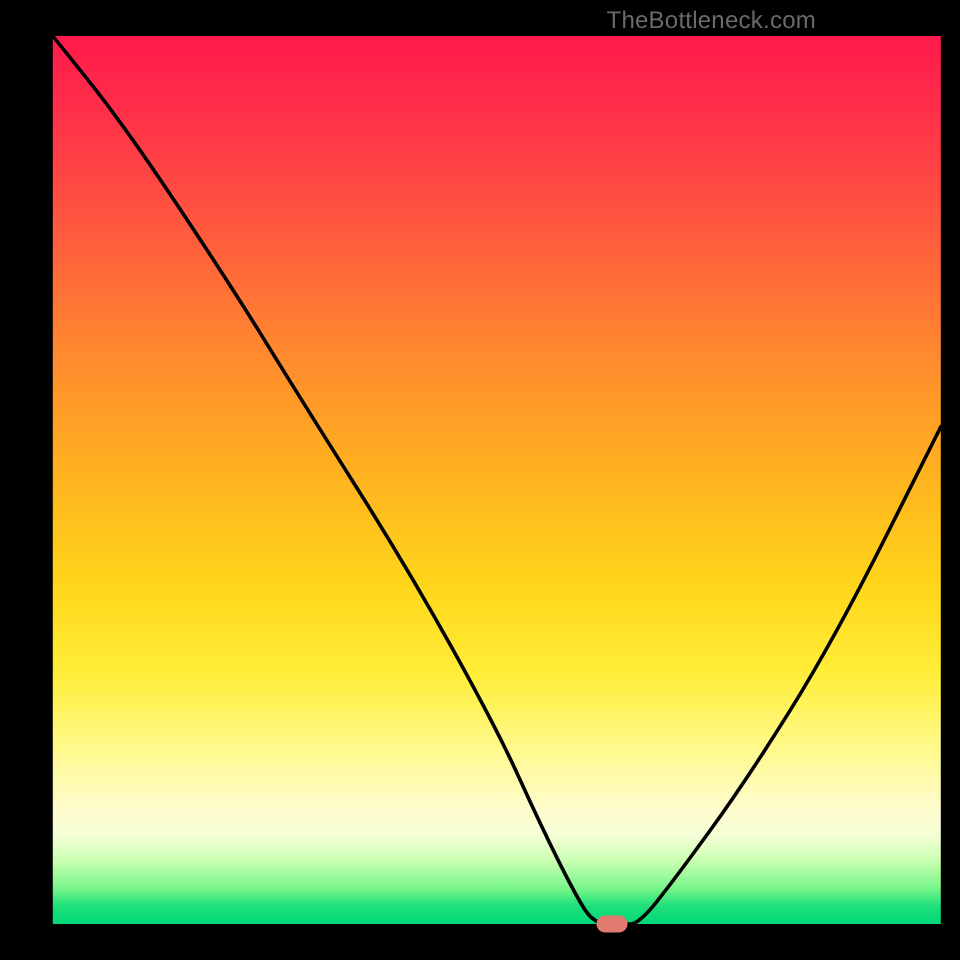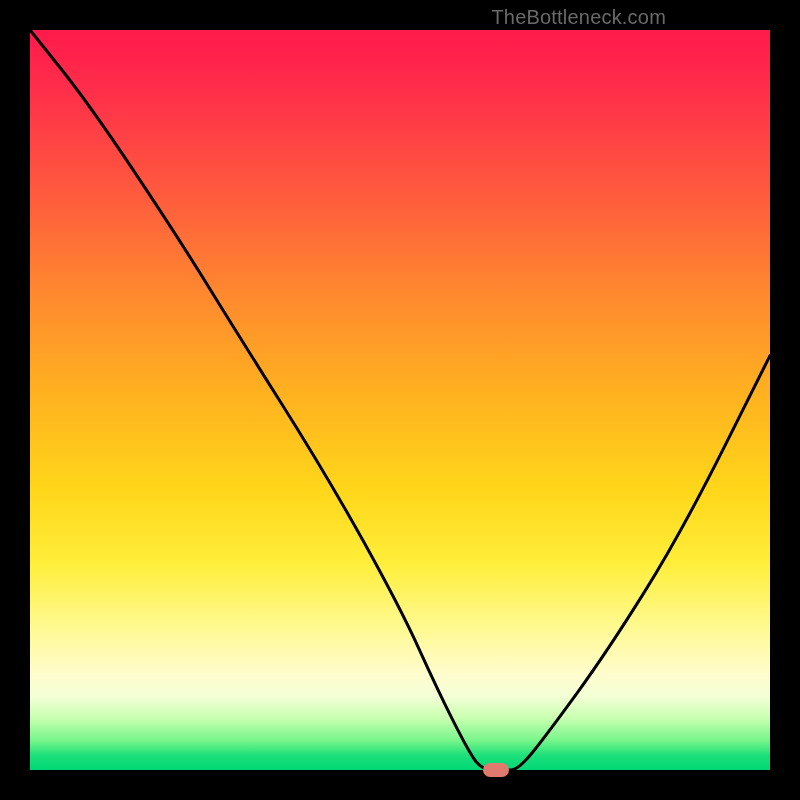--- a/index.html
+++ b/index.html
@@ -8,20 +8,21 @@
     width: 800px;
     height: 800px;
     background: #000;
     font-family: Arial, Helvetica, sans-serif;
   }
   .frame {
     position: relative;
     width: 676px;
     height: 800px;
     background: #000;
+    margin-left: 14px;
   }
   .plot {
     position: absolute;
     left: 30px;
     top: 30px;
     width: 740px;
     height: 740px;
     
     background: linear-gradient(
       to bottom,

